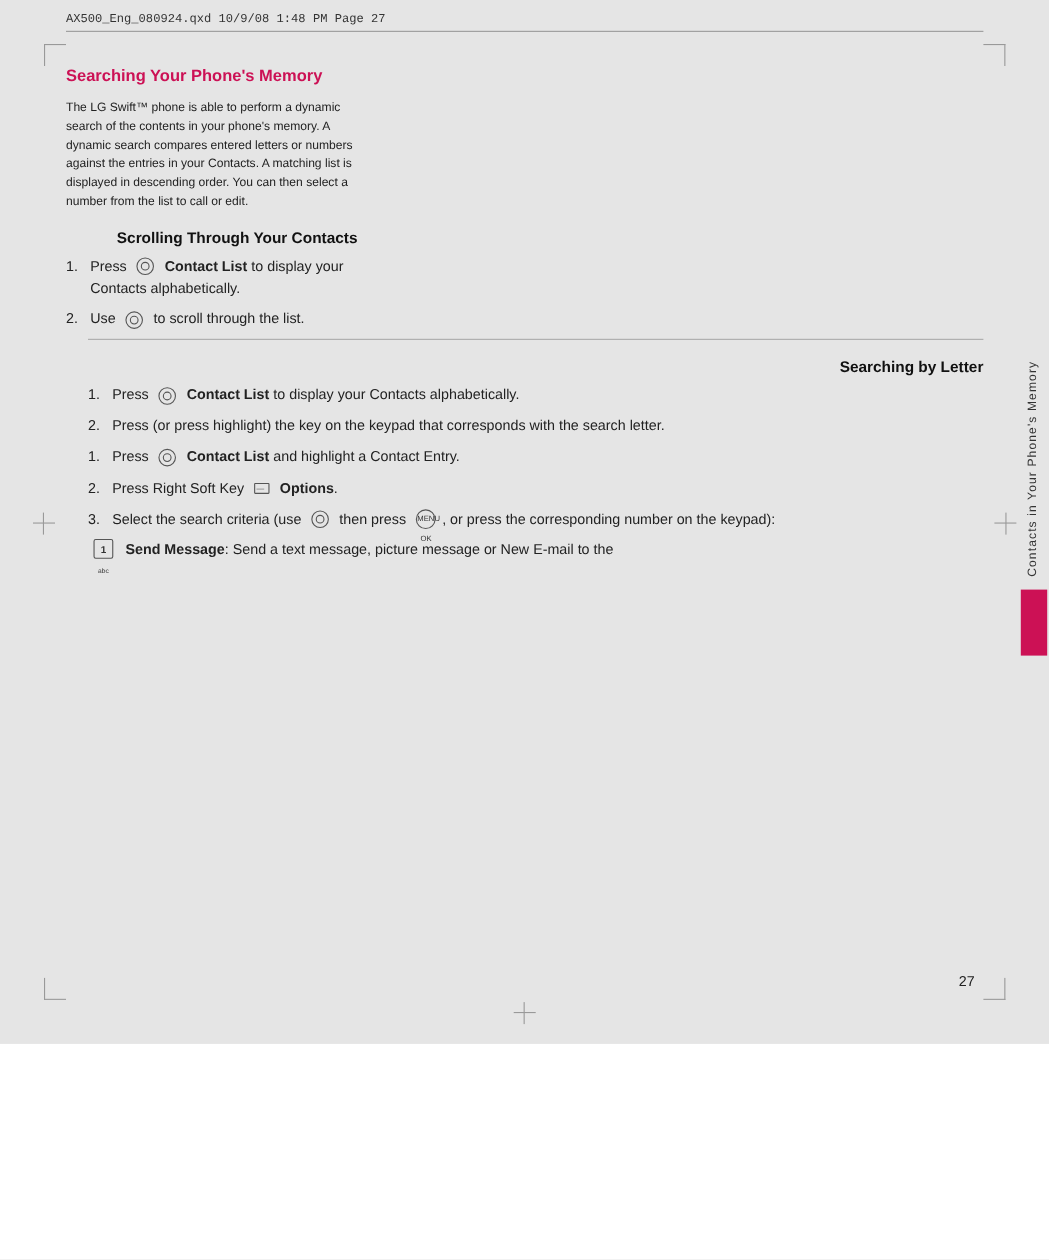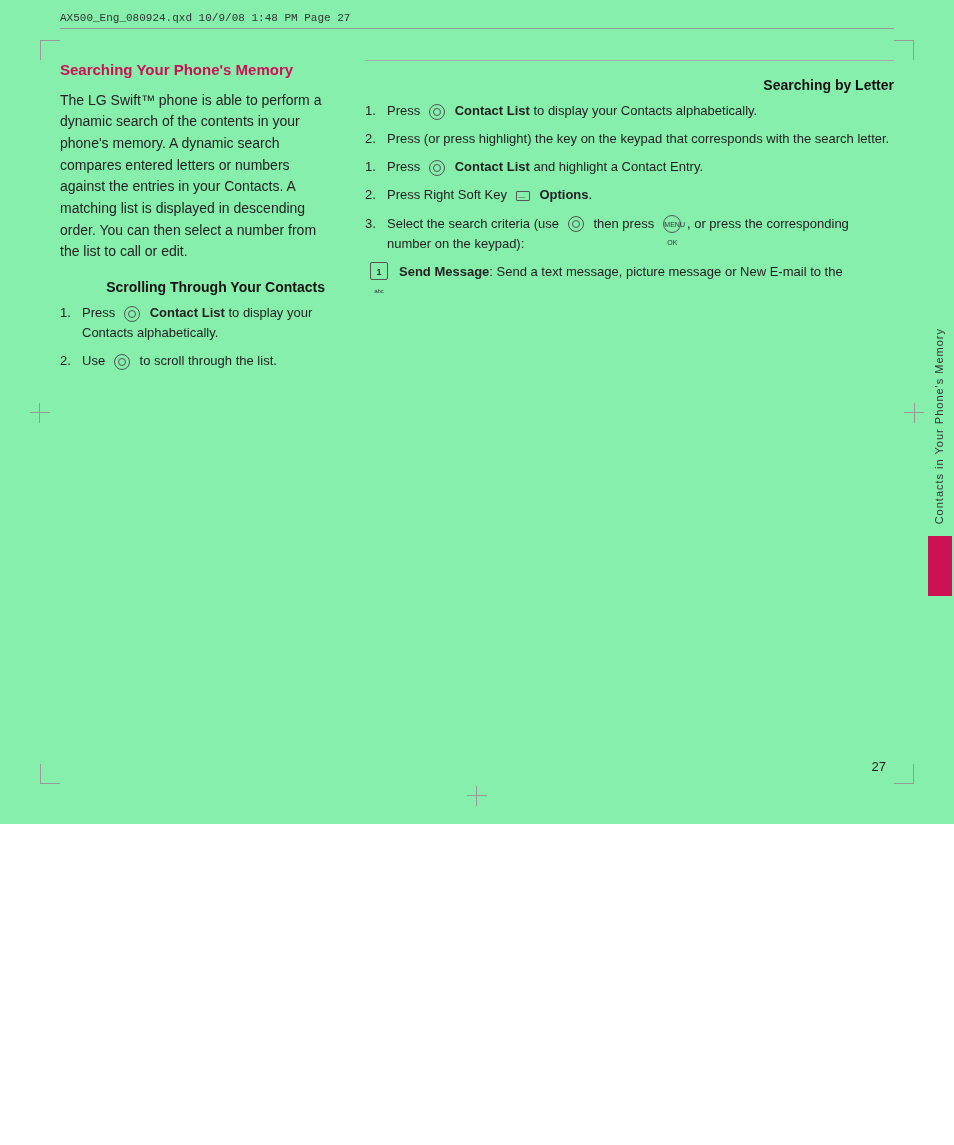--- a/index.html
+++ b/index.html
@@ -11,23 +11,23 @@
       font-family: Arial, Helvetica, sans-serif;
       font-size: 14px;
       color: #222;
       overflow: hidden;
       position: relative;
     }
 
     
     .page-container {
       width: 954px;
-      height: 824px;
+      height: 949px;
       position: relative;
-      background: #86efac;
+      background: #e5e5e5;
     }
 
     
     .header-bar {
       position: absolute;
       top: 12px;
       left: 60px;
       right: 60px;
       font-size: 11px;
       font-family: 'Courier New', monospace;
@@ -104,20 +104,21 @@
     }
 
     
     .content-area {
       position: absolute;
       top: 60px;
       left: 60px;
       right: 60px;
       bottom: 60px;
       display: flex;
+      flex-direction: column;
     }
 
     
     .left-column {
       width: 285px;
       padding-right: 20px;
       flex-shrink: 0;
     }
 
     
@@ -140,21 +141,21 @@
     .subsection-title {
       font-size: 14px;
       font-weight: bold;
       margin-bottom: 8px;
       margin-top: 16px;
       color: #111;
       text-align: right;
     }
 
     .body-text {
-      font-size: 14px;
+      font-size: 11px;
       line-height: 1.55;
       color: #222;
       margin-bottom: 10px;
     }
 
     
     .list-item {
       font-size: 13px;
       line-height: 1.55;
       color: #222;

